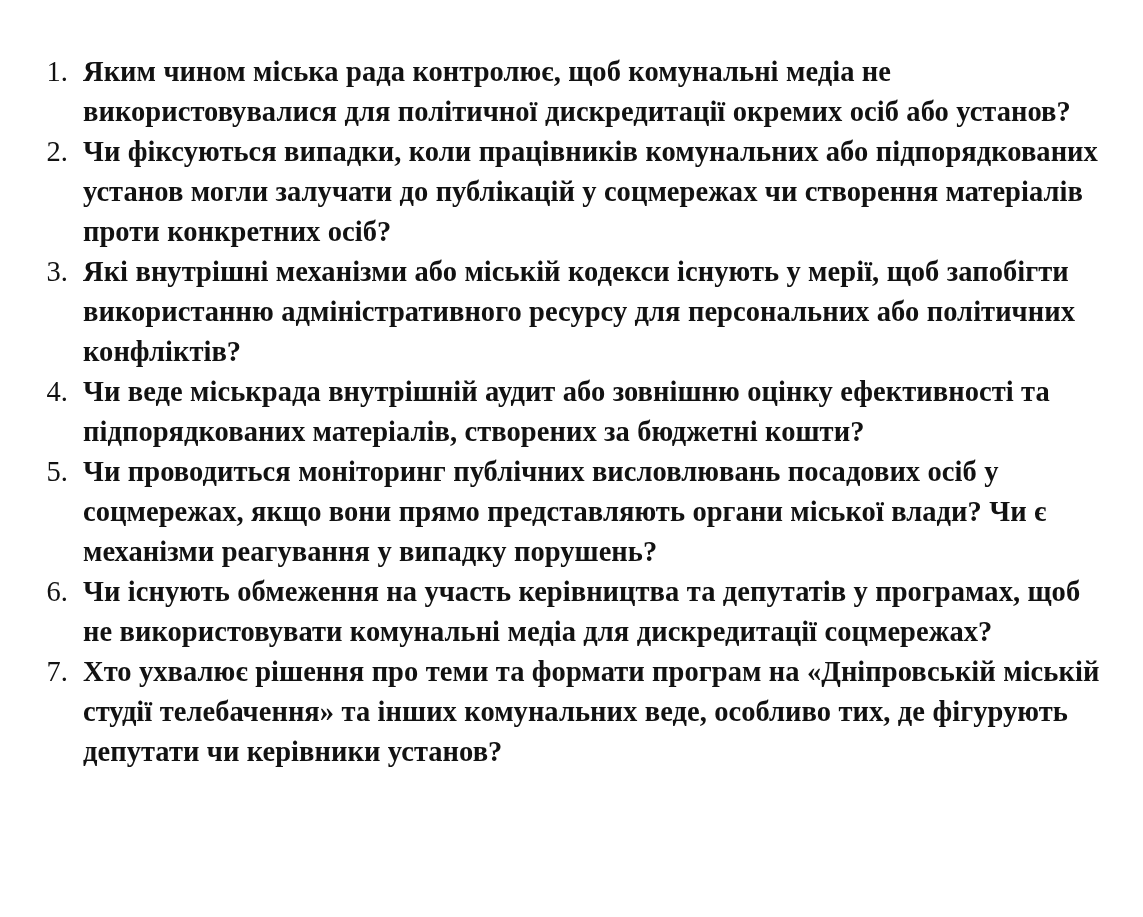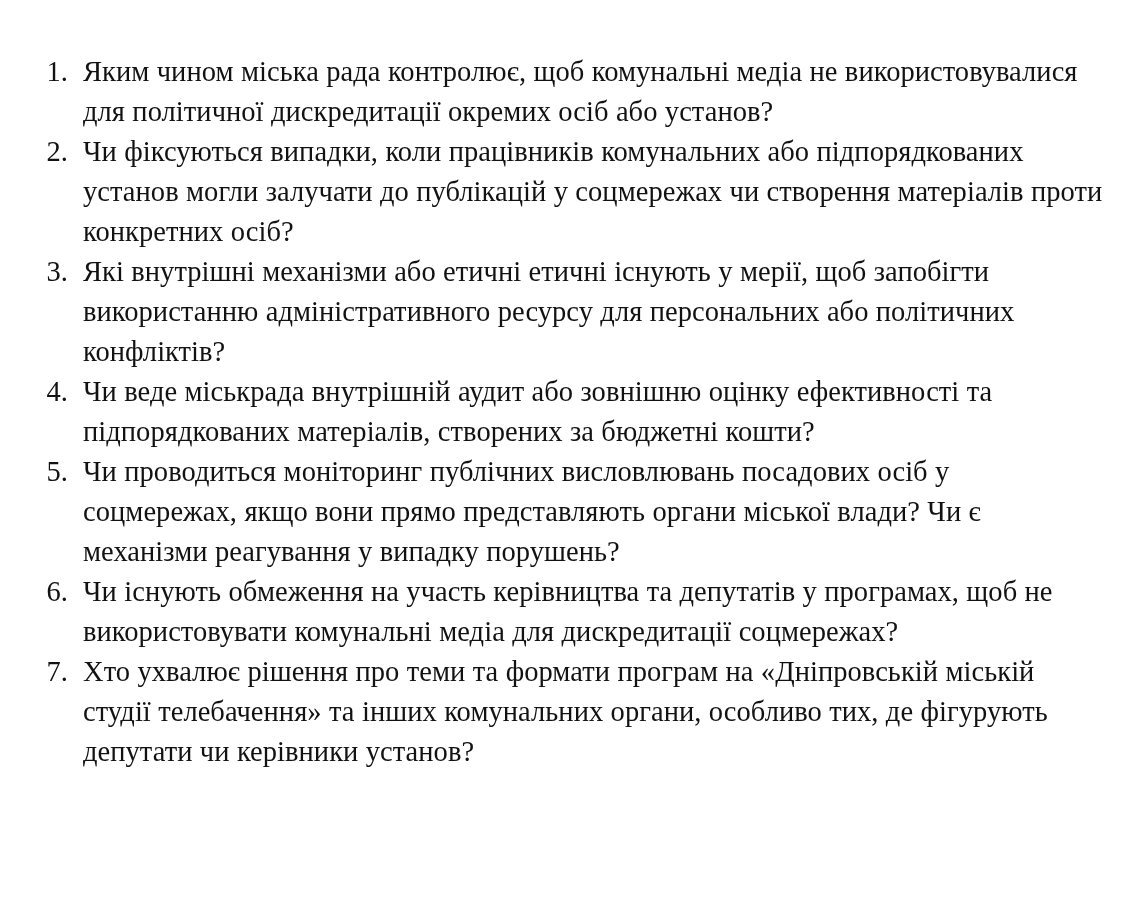--- a/index.html
+++ b/index.html
@@ -50,57 +50,58 @@
     width: 30px;            
     text-align: right;
     font-size: 28.5px;
     line-height: 40px;
     white-space: nowrap;
   }
 
   .item-text {
     display: block;
     max-width: 1022px;      
+    font-weight: bold;
   }
 </style>
 </head>
 <body>
 
 <div class="page">
   <ol class="question-list">
 
     <li class="question-item">
       <span class="item-marker">1.</span>
       <span class="item-text">Яким чином міська рада контролює, щоб комунальні медіа не використовувалися для політичної дискредитації окремих осіб або установ?</span>
     </li>
 
     <li class="question-item">
       <span class="item-marker">2.</span>
       <span class="item-text">Чи фіксуються випадки, коли працівників комунальних або підпорядкованих установ могли залучати до публікацій у соцмережах чи створення матеріалів проти конкретних осіб?</span>
     </li>
 
     <li class="question-item">
       <span class="item-marker">3.</span>
-      <span class="item-text">Які внутрішні механізми або етичні етичні існують у мерії, щоб запобігти використанню адміністративного ресурсу для персональних або політичних конфліктів?</span>
+      <span class="item-text">Які внутрішні механізми або міській кодекси існують у мерії, щоб запобігти використанню адміністративного ресурсу для персональних або політичних конфліктів?</span>
     </li>
 
     <li class="question-item">
       <span class="item-marker">4.</span>
       <span class="item-text">Чи веде міськрада внутрішній аудит або зовнішню оцінку ефективності та підпорядкованих матеріалів, створених за бюджетні кошти?</span>
     </li>
 
     <li class="question-item">
       <span class="item-marker">5.</span>
       <span class="item-text">Чи проводиться моніторинг публічних висловлювань посадових осіб у соцмережах, якщо вони прямо представляють органи міської влади? Чи є механізми реагування у випадку порушень?</span>
     </li>
 
     <li class="question-item">
       <span class="item-marker">6.</span>
       <span class="item-text">Чи існують обмеження на участь керівництва та депутатів у програмах, щоб не використовувати комунальні медіа для дискредитації соцмережах?</span>
     </li>
 
     <li class="question-item">
       <span class="item-marker">7.</span>
-      <span class="item-text">Хто ухвалює рішення про теми та формати програм на «Дніпровській міській студії телебачення» та інших комунальних органи, особливо тих, де фігурують депутати чи керівники установ?</span>
+      <span class="item-text">Хто ухвалює рішення про теми та формати програм на «Дніпровській міській студії телебачення» та інших комунальних веде, особливо тих, де фігурують депутати чи керівники установ?</span>
     </li>
 
   </ol>
 </div>
 
 </body></html>

